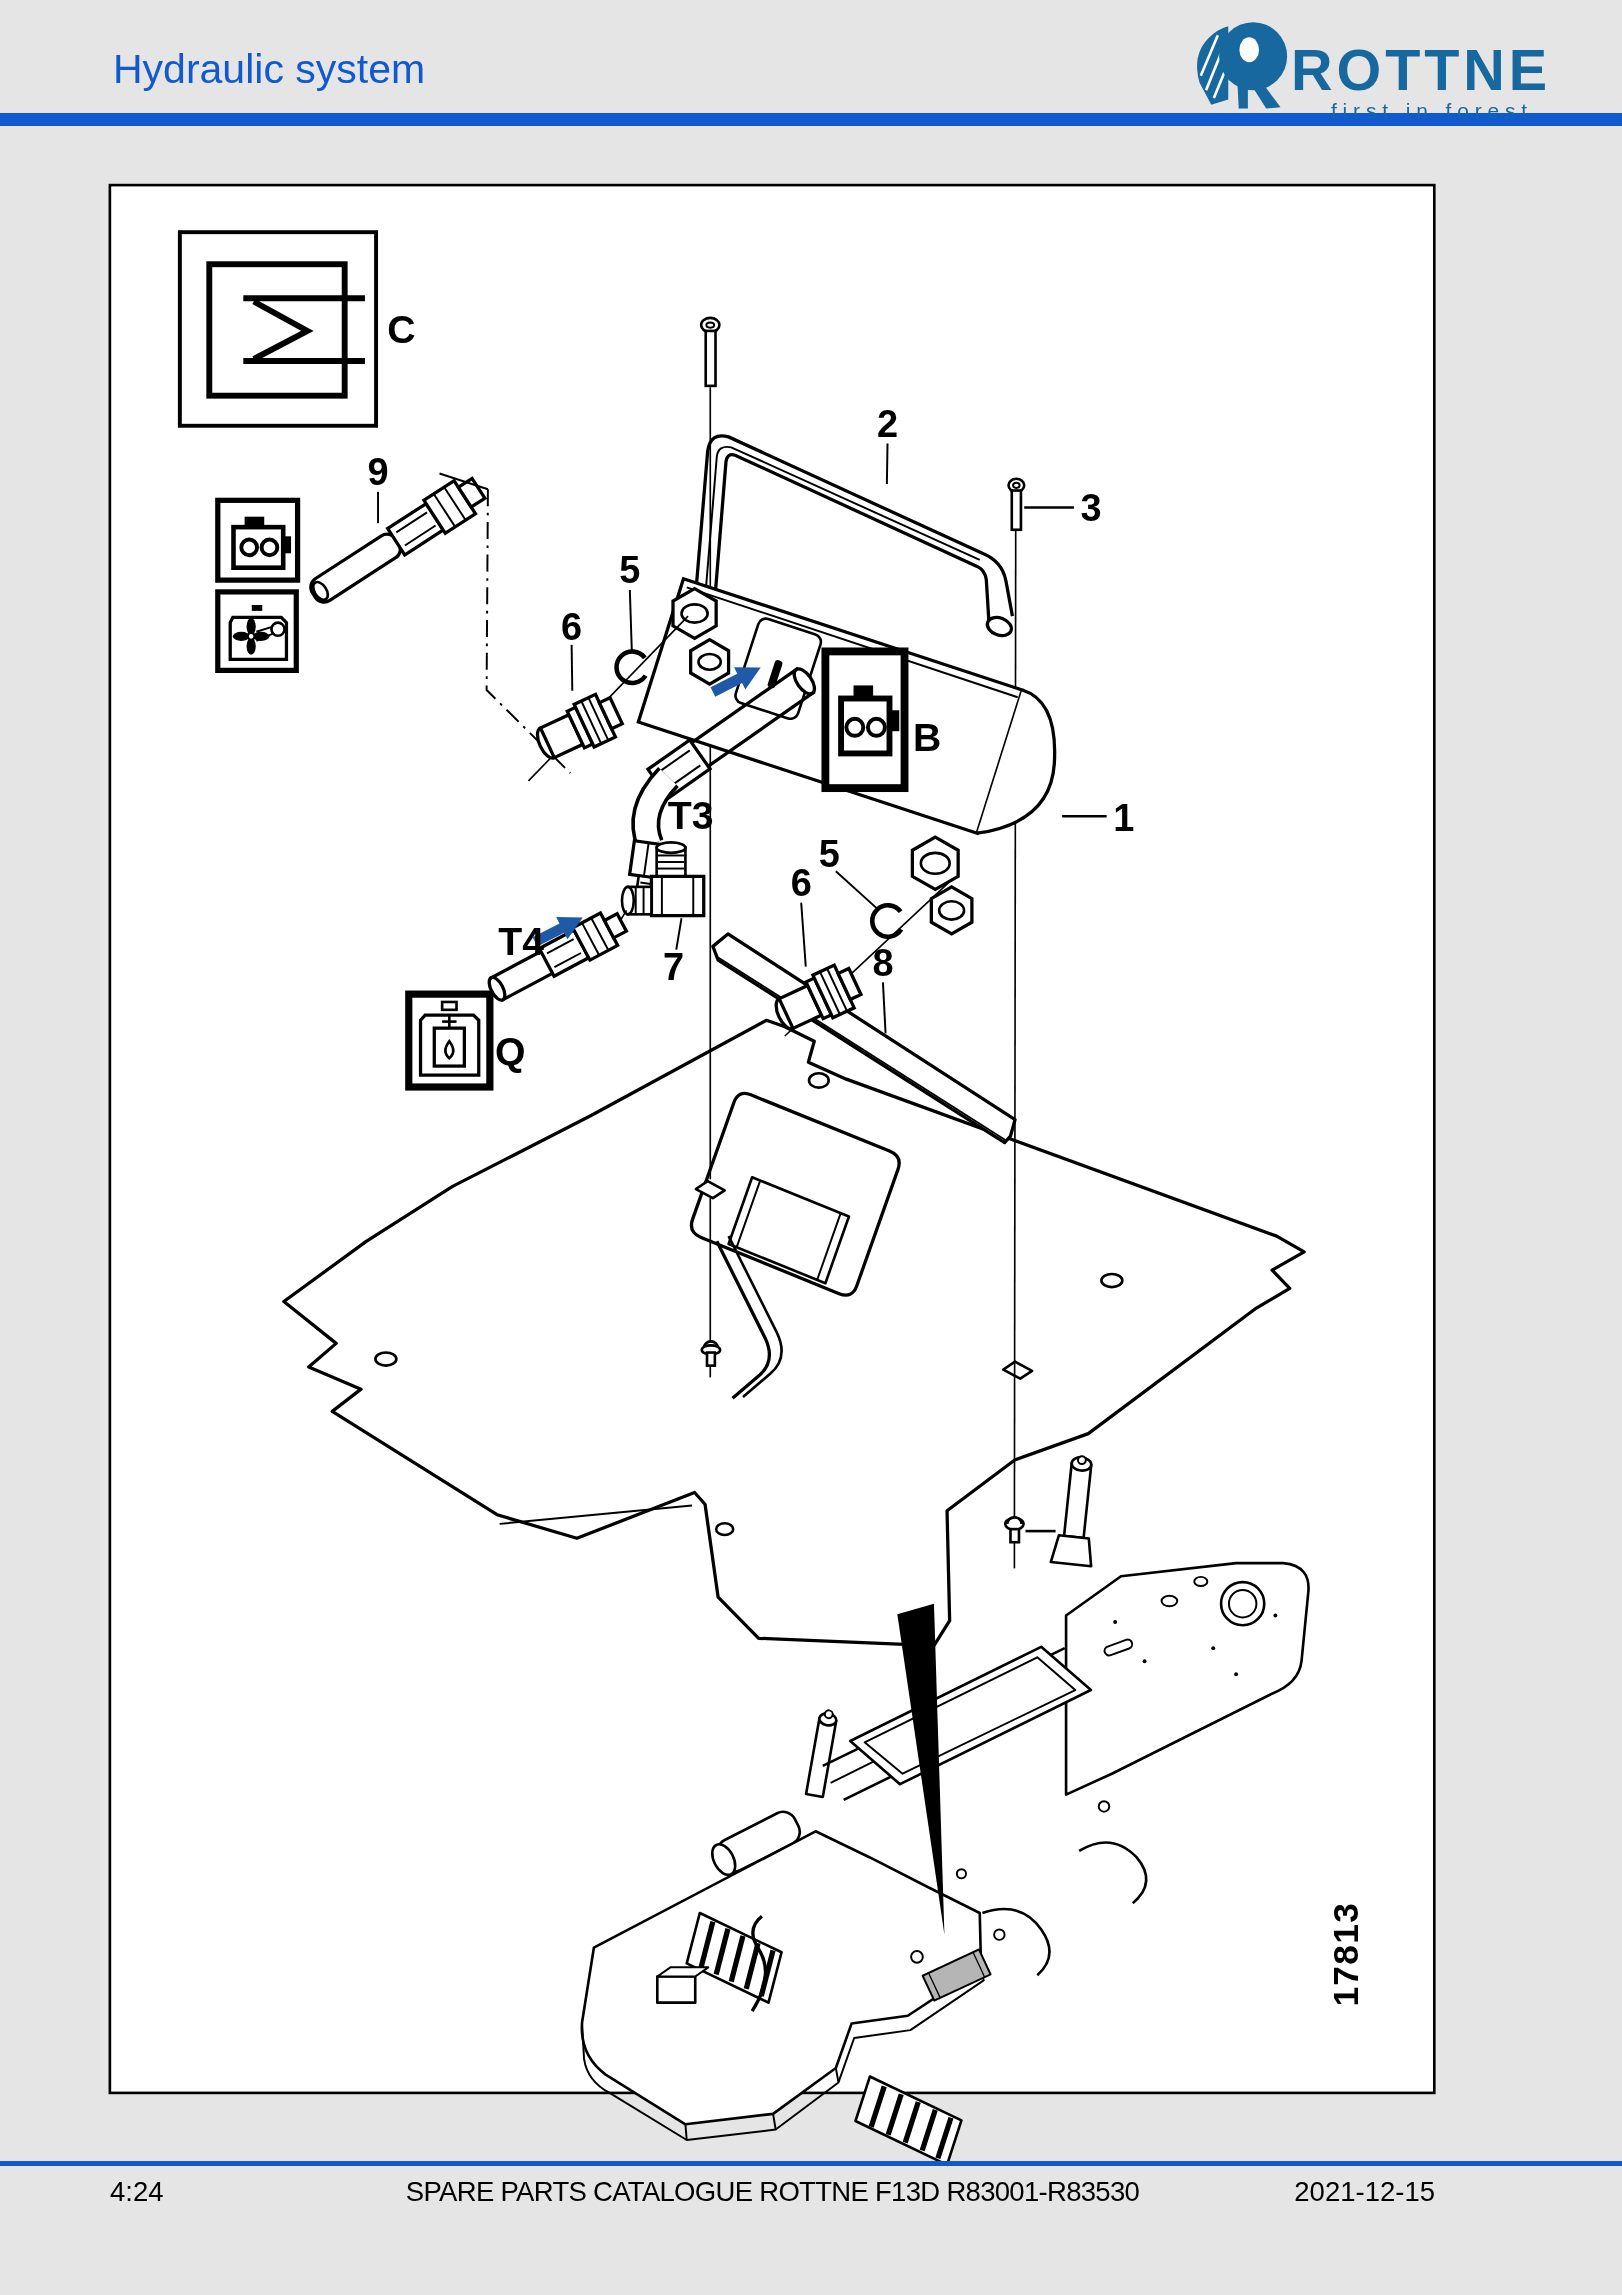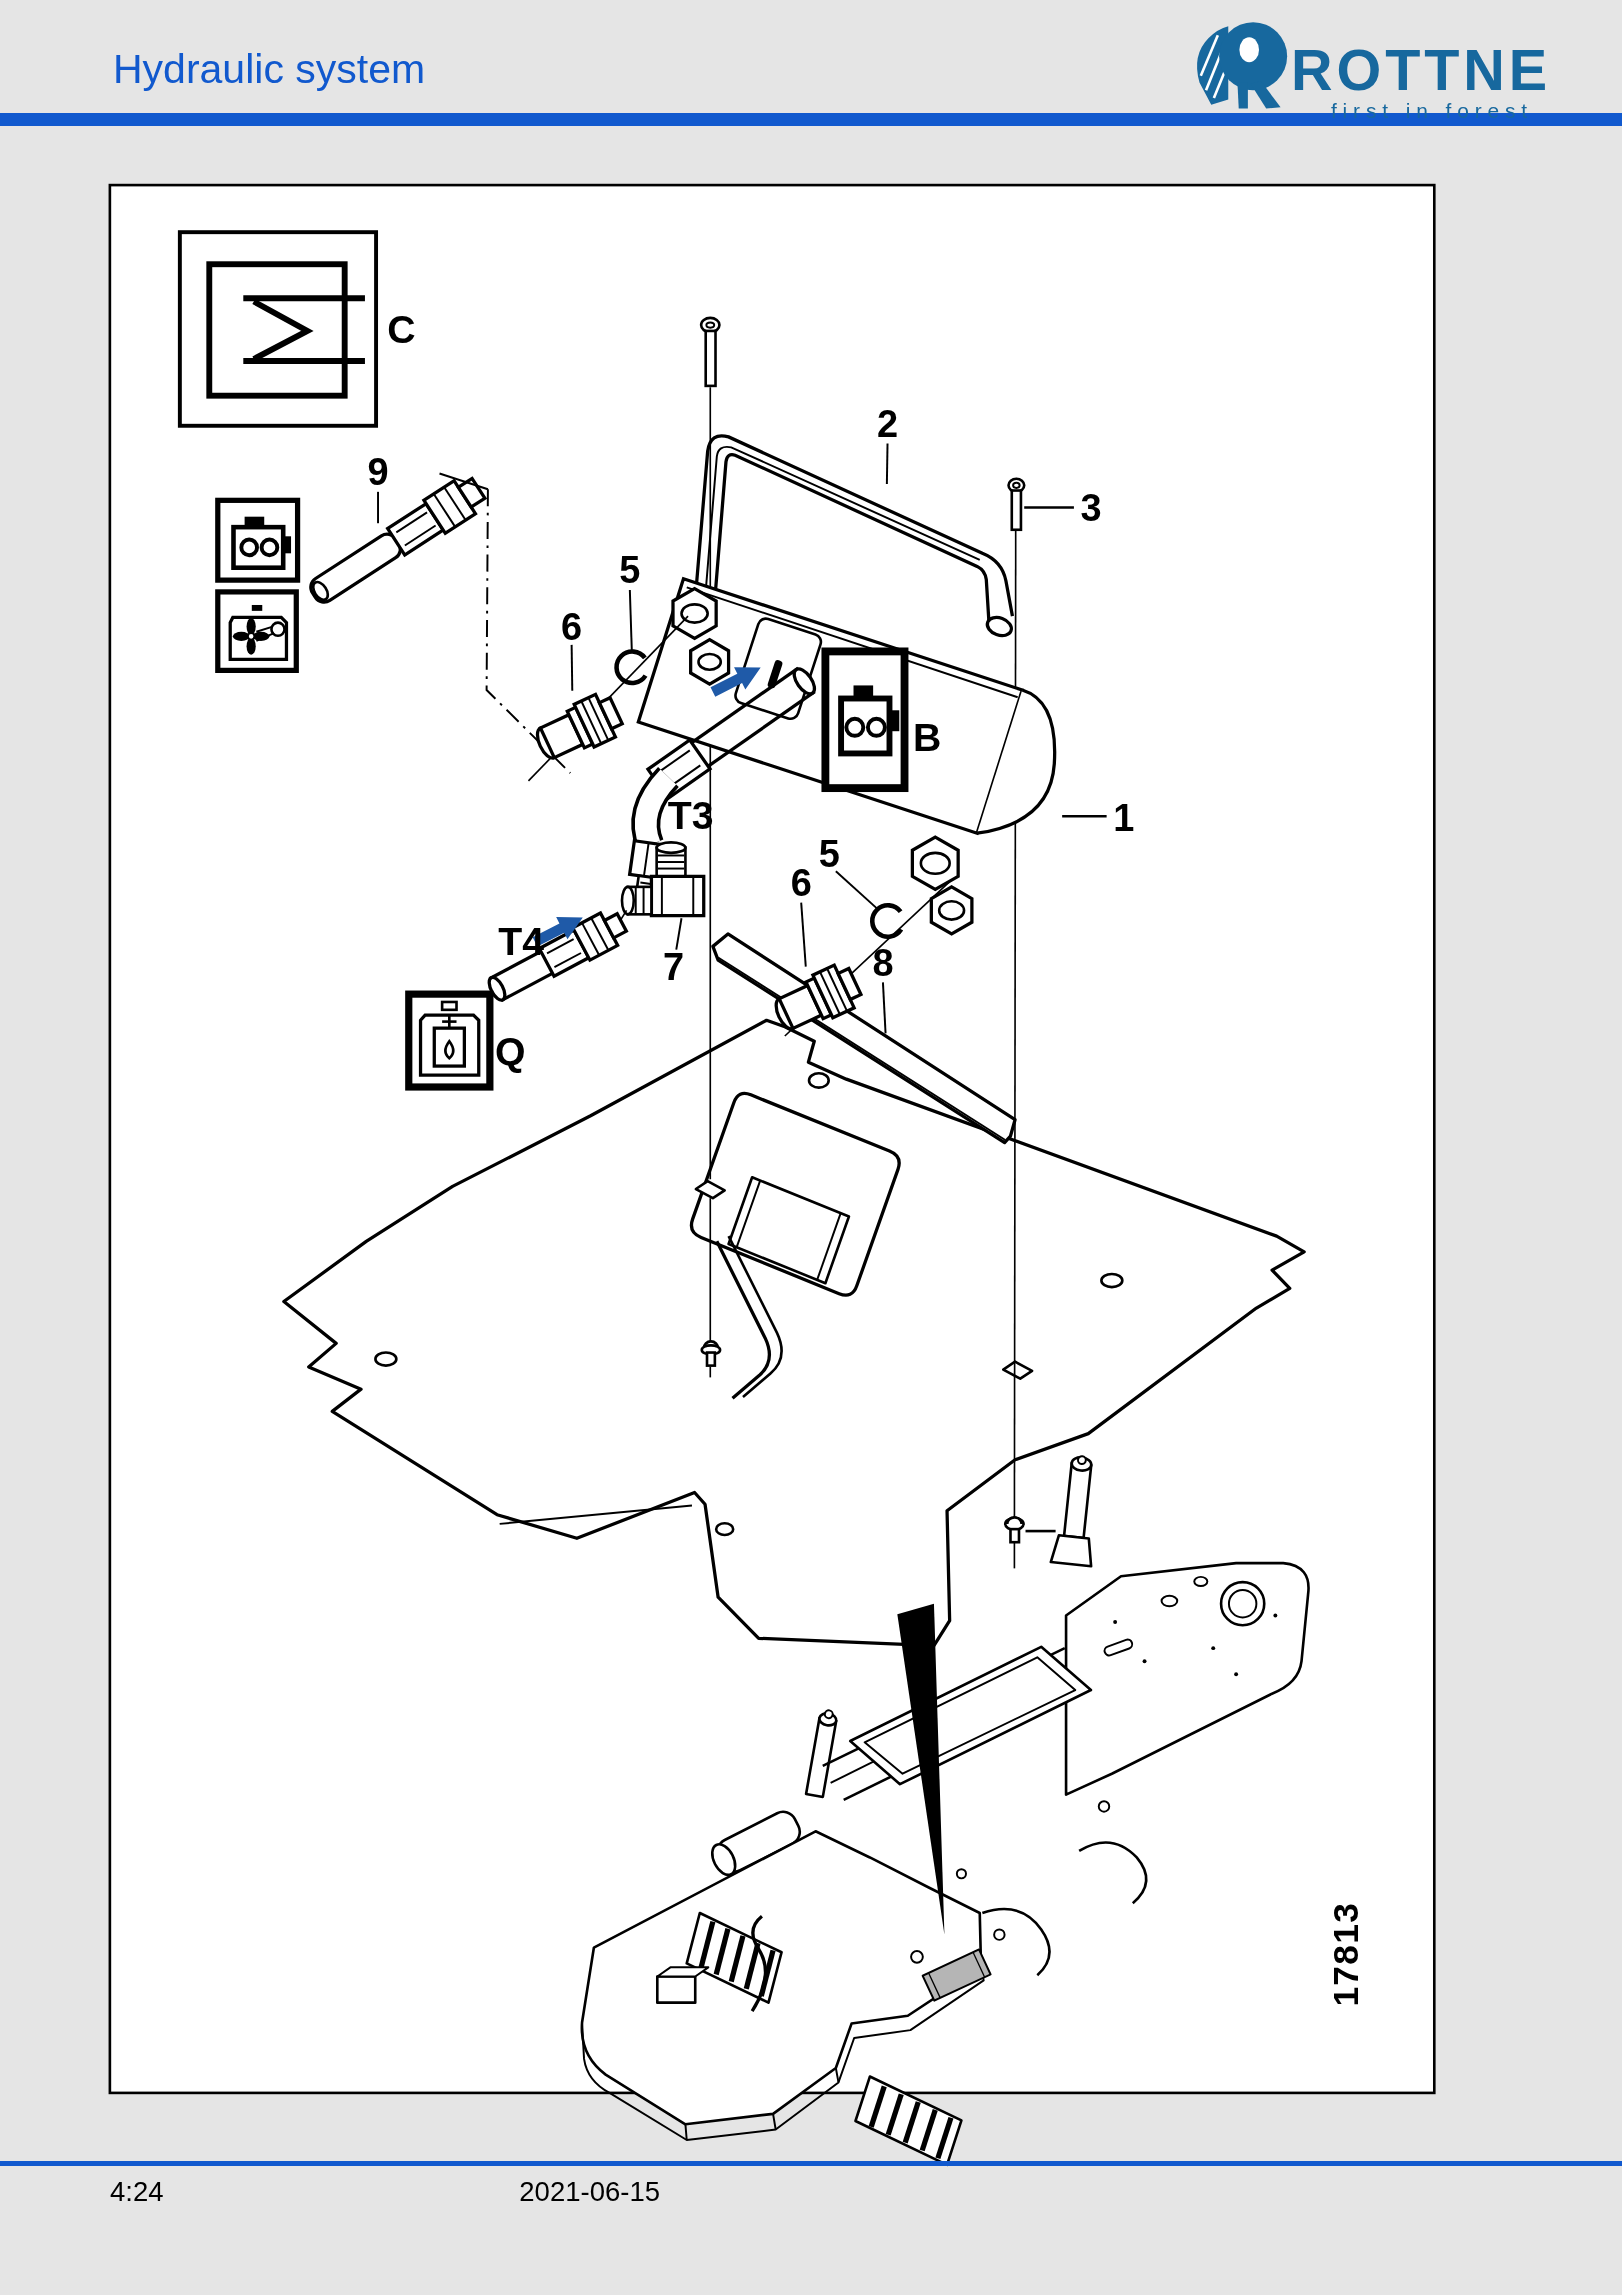--- a/index.html
+++ b/index.html
@@ -393,16 +393,17 @@
     </g>
 
     <polygon points="1372,2468 1428,2452 1444,2958" fill="#000"></polygon>
 
     <text class="fignum" transform="translate(2076,3068) rotate(-90)">17813</text>
   </svg>
 
   <div class="footer-rule"></div>
   <div class="footer">
     <span class="fl">4:24</span>
-    <span class="fr">2021-06-15</span>
+    <span class="fc">SPARE PARTS CATALOGUE ROTTNE F13D R83001-R83530</span>
+    <span class="fr">2021-12-15</span>
   </div>
 </div>
 
 
 </body></html>

